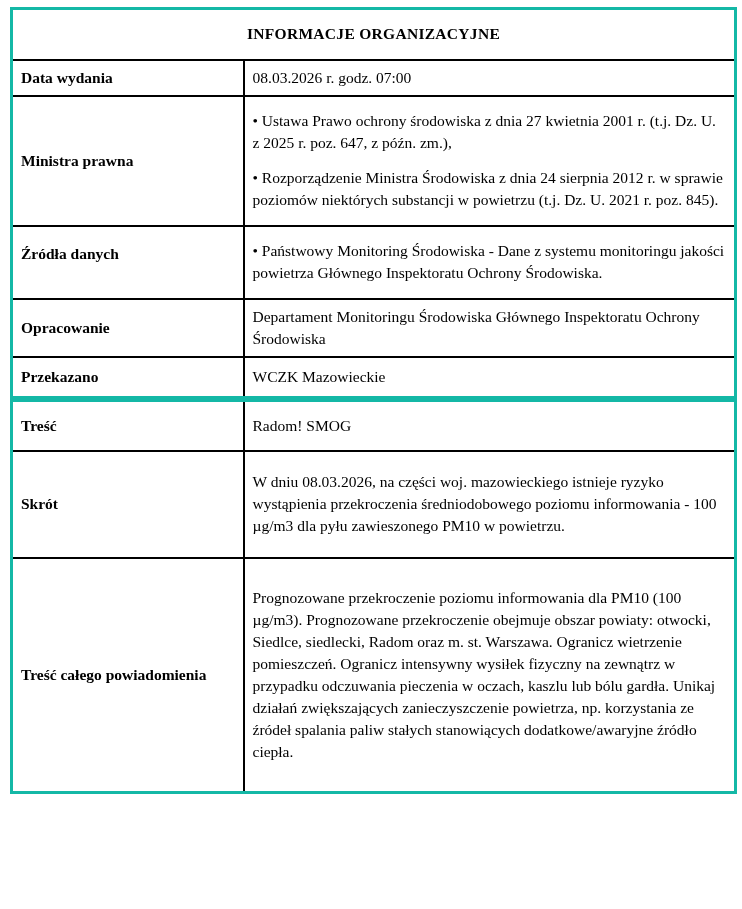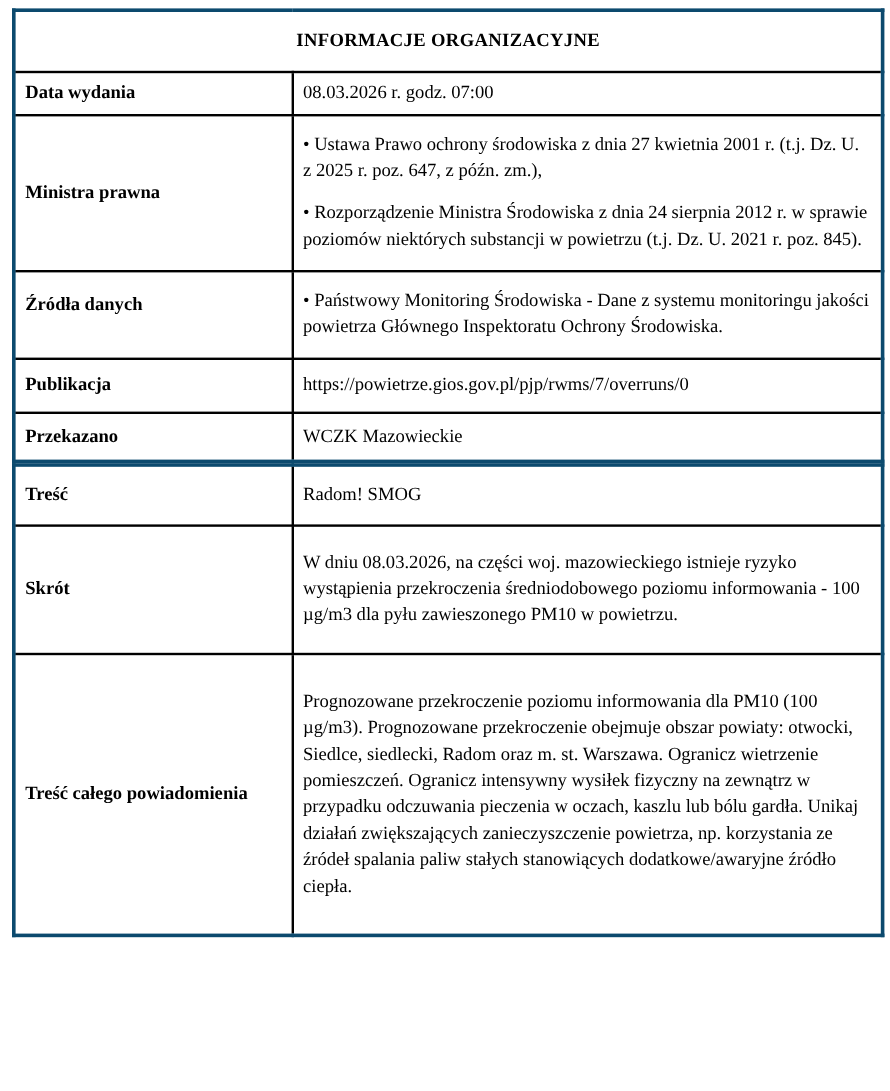--- a/index.html
+++ b/index.html
@@ -14,21 +14,21 @@
     height: 909px;
     box-sizing: border-box;
     padding: 7px 9px 0 10px;
     background: #ffffff;
     overflow: hidden;
   }
   table.tbl {
     border-collapse: collapse;
     width: 724px;
     table-layout: fixed;
-    border: 3px solid #0c4a6e;
+    border: 3px solid #14b8a6;
   }
   table.tbl td {
     border: 2px solid #000000;
     padding: 6px 8px;
     vertical-align: middle;
     font-size: 15.5px;
     line-height: 22px;
   }
   col.c-label { width: 232px; }
   col.c-value { width: 492px; }
@@ -97,27 +97,27 @@
         </td>
       </tr>
 
       <tr class="h-73">
         <td class="label-cell valign-top">Źródła danych</td>
         <td class="value-cell">
           <p>• Państwowy Monitoring Środowiska - Dane z systemu monitoringu jakości powietrza Głównego Inspektoratu Ochrony Środowiska.</p>
         </td>
       </tr>
 
-
-      <tr class="h-45">
-        <td class="label-cell">Publikacja</td>
+      <tr class="h-57">
+        <td class="label-cell">Opracowanie</td>
         <td class="value-cell">
-          <p>https://powietrze.gios.gov.pl/pjp/rwms/7/overruns/0</p>
+          <p>Departament Monitoringu Środowiska Głównego Inspektoratu Ochrony Środowiska</p>
         </td>
       </tr>
+
 
       <tr class="h-41">
         <td class="label-cell">Przekazano</td>
         <td class="value-cell">
           <p>WCZK Mazowieckie</p>
         </td>
       </tr>
     </tbody>
   </table>
 

